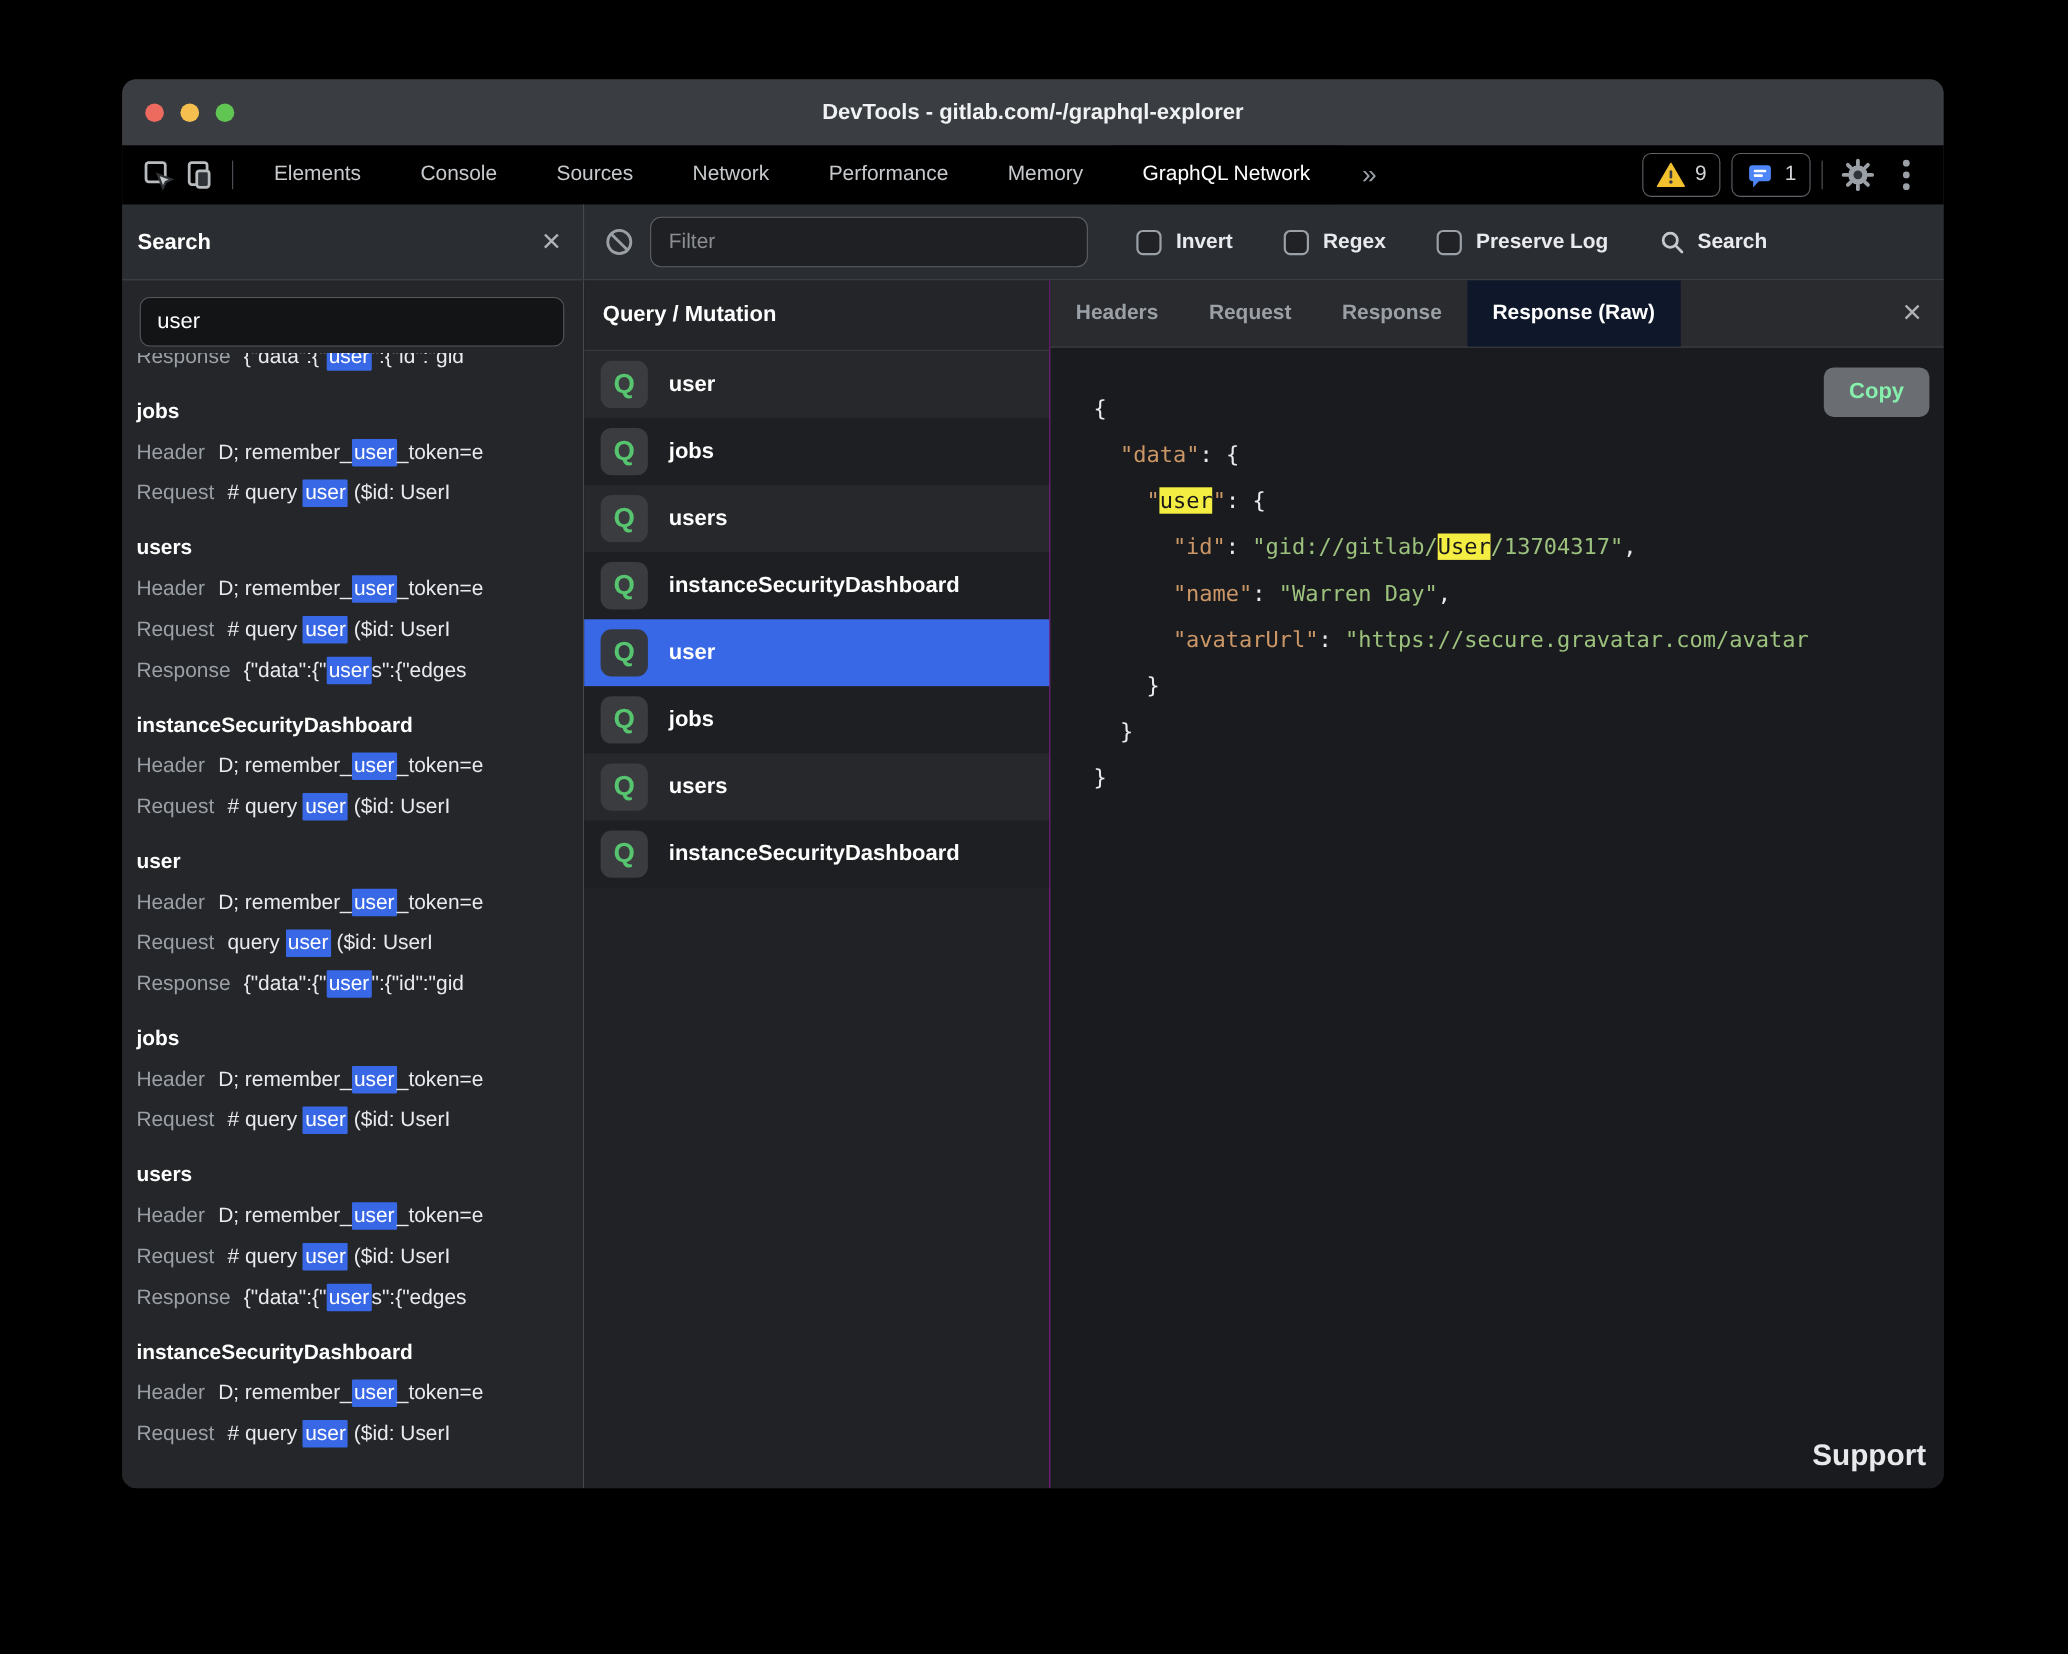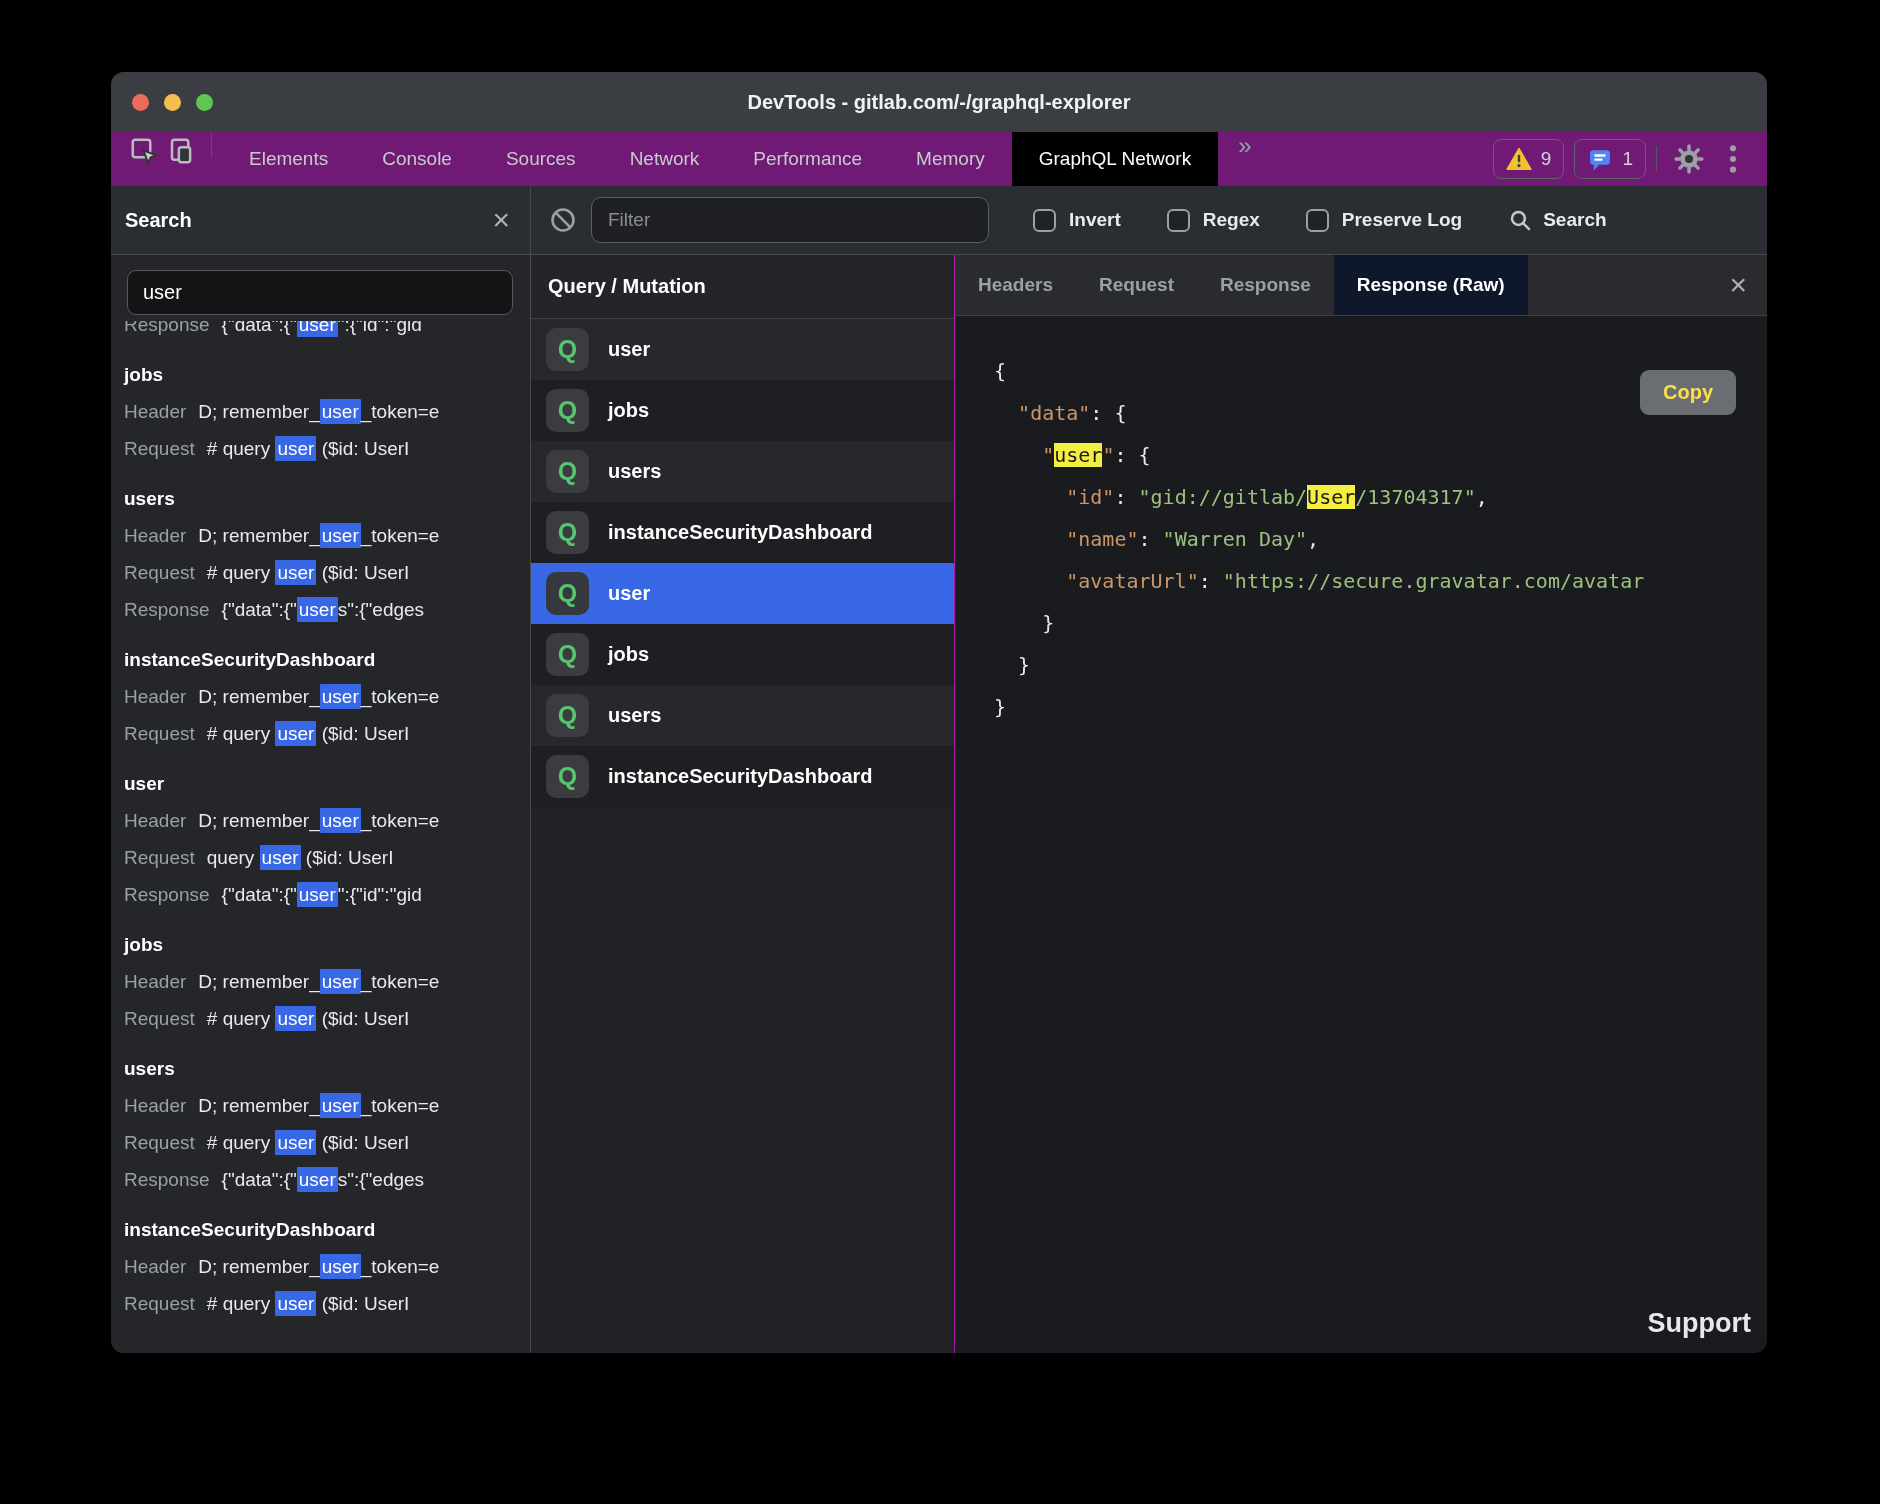--- a/index.html
+++ b/index.html
@@ -7,21 +7,21 @@
          font-family:"Liberation Sans",sans-serif;-webkit-font-smoothing:antialiased;}
   .window{position:absolute;left:111px;top:72px;width:1656px;height:1281px;background:#242629;
           border-radius:13px;overflow:hidden;display:flex;flex-direction:column;
           box-shadow:0 25px 70px rgba(0,0,0,.65);}
   
   .titlebar{height:60px;flex:0 0 60px;background:#3a3d42;position:relative;display:flex;align-items:center;}
   .lights{display:flex;gap:15px;padding-left:21px;z-index:2;}
   .light{width:17px;height:17px;border-radius:50%;}
   .wtitle{position:absolute;left:0;right:0;text-align:center;color:#f1f2f3;font-size:20px;font-weight:bold;}
   
-  .tabbar{height:54px;flex:0 0 54px;background:#701a75;display:flex;padding-left:14px;}
+  .tabbar{height:54px;flex:0 0 54px;background:#000000;display:flex;align-items:center;padding-left:14px;}
   .ticon{width:38px;height:38px;display:flex;align-items:center;justify-content:center;}
   .vdiv{width:1px;height:26px;background:#53575c;margin:0 10px;}
   .dtabs{display:flex;height:100%;}
   .dtab{height:100%;display:flex;align-items:center;padding:0 27px;color:#c7cacd;font-size:19px;white-space:nowrap;}
   .dtab.active{background:#000;color:#fff;}
   .chev{color:#9aa0a6;font-size:24px;padding:0 20px;}
   .tb-right{margin-left:auto;display:flex;align-items:center;padding-right:12px;}
   .pill{display:flex;align-items:center;gap:9px;border:1px solid #5f6368;border-radius:8px;height:38px;
         padding:0 12px;margin-left:10px;color:#d2d5d8;font-size:19px;}
   .gicon{width:44px;display:flex;justify-content:center;align-items:center;}
@@ -74,22 +74,22 @@
   .rtab{display:flex;align-items:center;padding:0 23px;color:#9aa0a6;font-size:19px;font-weight:600;white-space:nowrap;}
   .rtab.active{background:#0f172a;color:#fff;}
   .rtabs .x{margin-left:auto;align-self:center;padding-right:20px;}
   .rcontent{flex:1;position:relative;overflow:hidden;}
   .json{position:absolute;left:39px;top:34px;right:0;font-family:"DejaVu Sans Mono",monospace;font-size:20px;
         line-height:42px;white-space:pre;color:#e8eaed;}
   .j-k{color:var(--json-key,#cc9767);}
   .j-v{color:var(--json-value,#9cc27e);}
   .j-p{color:#e8eaed;}
   .jhl{background:var(--hl-yellow,#f5ee42);color:#1a1a1a;}
-  .copy{position:absolute;top:18px;right:31px;background:#6a6d72;border:none;border-radius:9px;color:#fde047;
-        font-size:20px;font-weight:bold;padding:11px 23px;font-family:inherit;z-index:2;margin-top:36px;}
+  .copy{position:absolute;top:18px;right:13px;background:#6a6d72;border:none;border-radius:9px;color:#86efac;
+        font-size:20px;font-weight:bold;padding:11px 23px;font-family:inherit;z-index:2;}
   .support{position:absolute;right:16px;bottom:14px;color:#e7e9eb;font-size:27px;font-weight:bold;}
 </style>
 </head>
 <body>
 
 <div class="stage">
   <div class="window">
 
     <div class="titlebar">
       <div class="lights">

